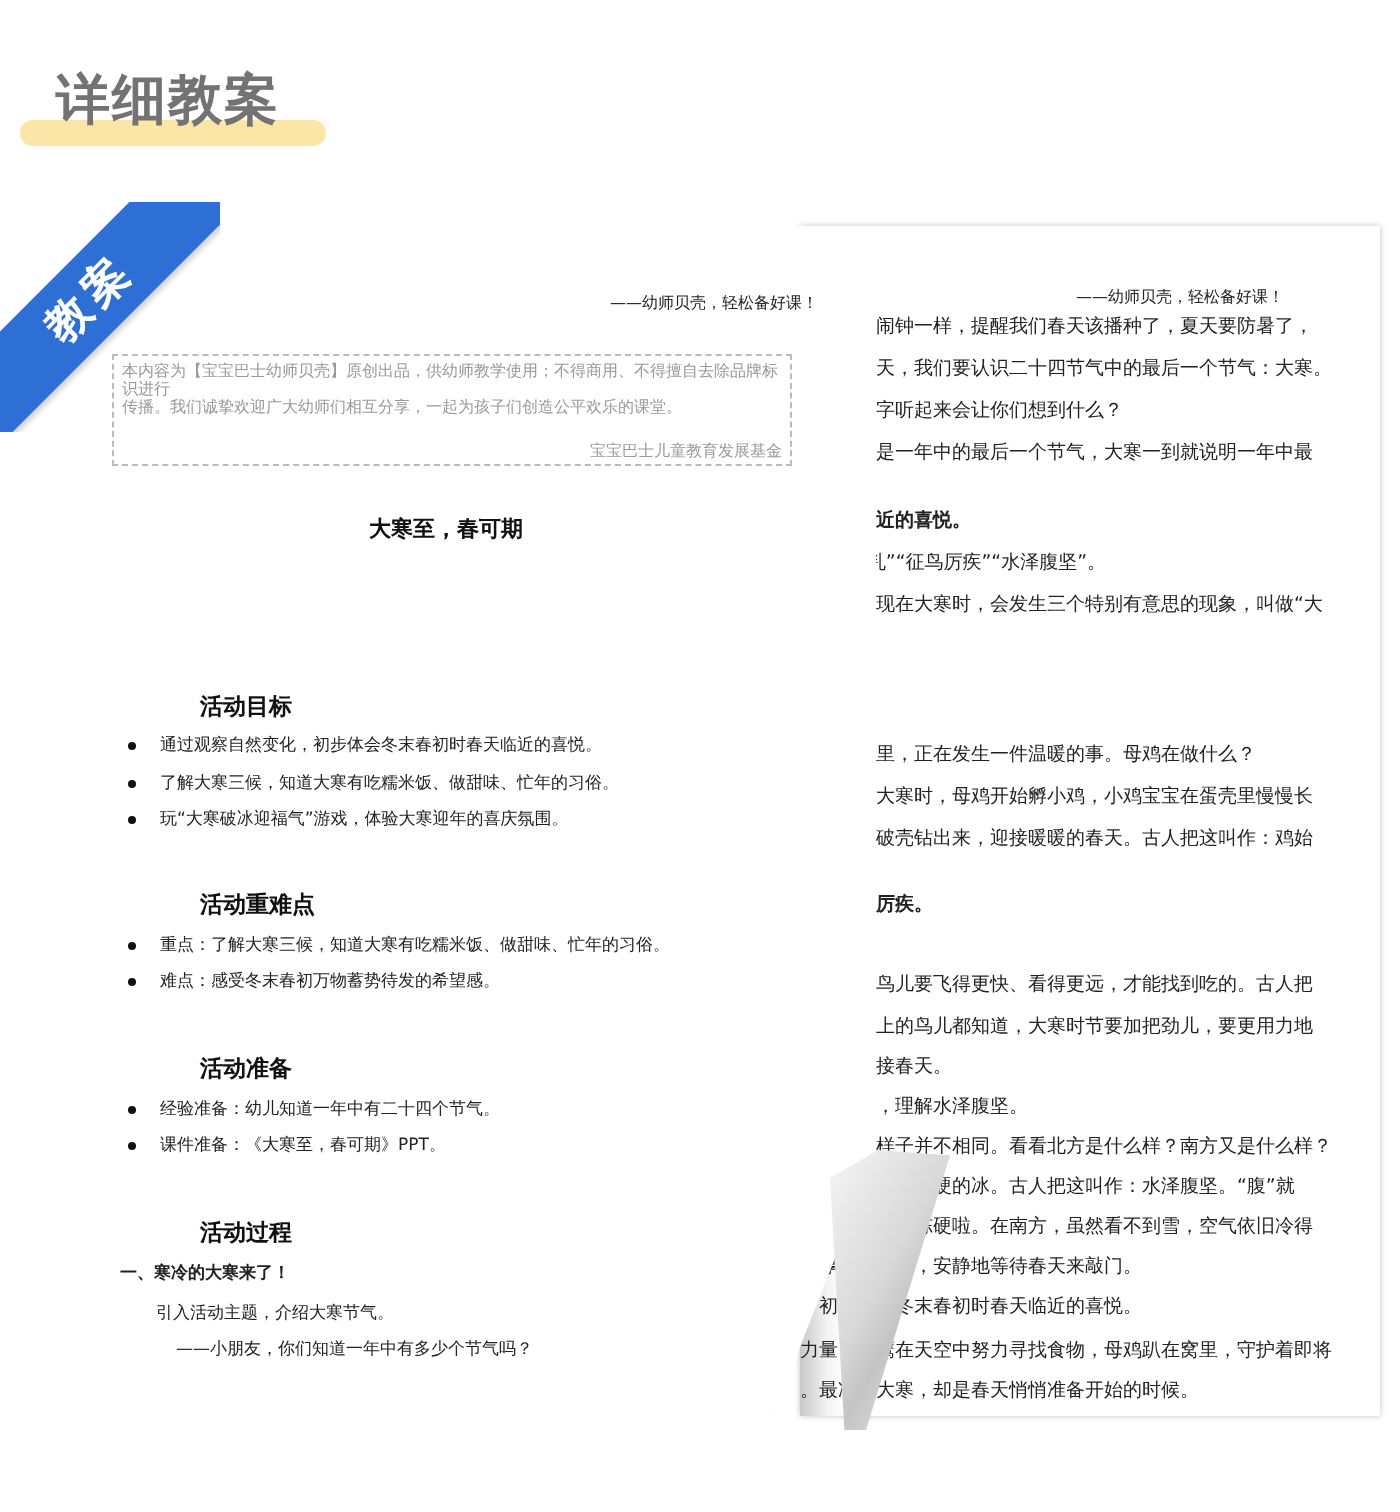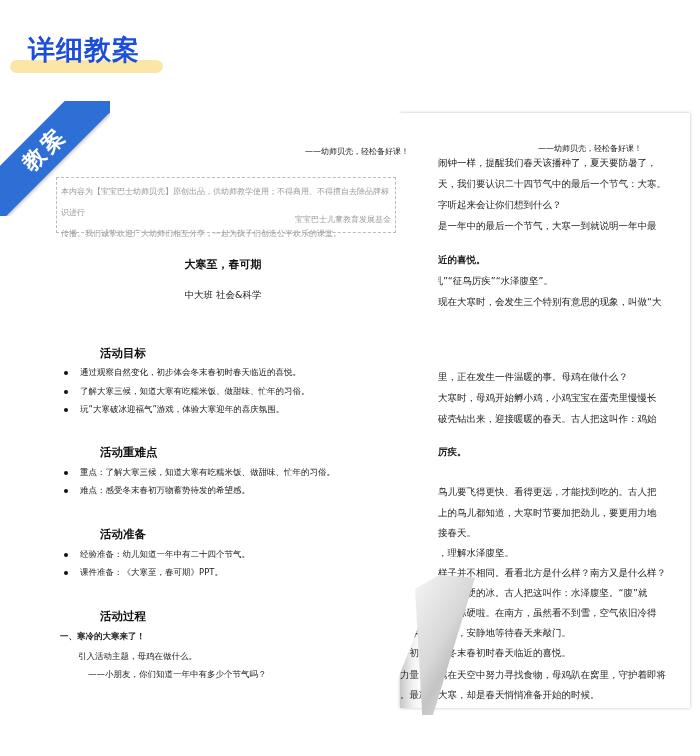--- a/index.html
+++ b/index.html
@@ -2,21 +2,21 @@
 <html><head>
   <meta charset="utf-8">
   <style>
     html, body { margin: 0; padding: 0; }
     body {
       width: 700px; height: 756px; background: #ffffff; position: relative; overflow: hidden;
       font-family: "DejaVu Sans", "Liberation Sans", sans-serif; color: #222;
     }
     .header-title-wrap { position: absolute; left: 10px; top: 30px; width: 155px; height: 50px; }
     .header-highlight { position: absolute; left: 0; top: 30px; width: 153px; height: 13px; background: #fbe6a8; border-radius: 7px; }
-    .header-title { position: absolute; left: 18px; top: 2px; font-size: 27px; font-weight: bold; color: #1d4ed8; letter-spacing: 1px; }
+    .header-title { position: absolute; left: 18px; top: 2px; font-size: 27px; font-weight: bold; color: #737373; letter-spacing: 1px; }
 
     
     .page-back {
       position: absolute; left: 400px; top: 113px; width: 290px; height: 595px;
       background: #fff; box-shadow: 0 0 3px rgba(0,0,0,0.25);
       overflow: hidden;
     }
     .page-back .spine {
       position: absolute; left: 0; top: 0; width: 22px; height: 100%;
       background: linear-gradient(to right, rgba(0,0,0,0.22), rgba(0,0,0,0.05) 60%, rgba(0,0,0,0));
@@ -28,21 +28,21 @@
     
     .page-front {
       position: absolute; left: 8px; top: 113px; width: 430px; height: 595px;
       background: #fff; box-shadow: 0 1px 3px rgba(0,0,0,0.3);
       clip-path: polygon(0 0, 100% 0, 100% 78%, 88% 100%, 0 100%);
     }
     .front-motto { position: absolute; left: 297px; top: 33px; font-size: 8px; color: #222; }
     .notice-box {
       position: absolute; left: 48px; top: 64px; width: 340px; height: 56px;
       border: 1px dashed #bbb; padding: 3px 4px; box-sizing: border-box;
-      font-size: 8px; color: #999; line-height: 21px;
+      font-size: 8px; color: #999; line-height: 9px;
     }
     .notice-sign { position: absolute; right: 4px; bottom: 2px; font-size: 8px; color: #999; }
     .doc-title { position: absolute; left: 0; width: 430px; top: 144px; text-align: center; font-size: 11px; font-weight: bold; color: #111; }
     .doc-subtitle { position: absolute; left: 0; width: 430px; top: 176px; text-align: center; font-size: 9.5px; color: #222; }
 
     .section-h { position: absolute; left: 52px; font-size: 11.5px; font-weight: bold; color: #111; margin-left: 40px; }
     .bullet { position: absolute; left: 56px; font-size: 8.5px; color: #222; white-space: nowrap; }
     .bullet .dot { display: inline-block; width: 4px; height: 4px; border-radius: 50%; background: #111; margin-right: 12px; vertical-align: middle; }
     .proc-line { position: absolute; font-size: 8.5px; color: #222; white-space: nowrap; }
 
@@ -107,38 +107,37 @@
 
 <div class="page-front">
   <div class="front-motto">——幼师贝壳，轻松备好课！</div>
   <div class="notice-box">
     <div>本内容为【宝宝巴士幼师贝壳】原创出品，供幼师教学使用；不得商用、不得擅自去除品牌标识进行</div>
     <div>传播。我们诚挚欢迎广大幼师们相互分享，一起为孩子们创造公平欢乐的课堂。</div>
     <div class="notice-sign">宝宝巴士儿童教育发展基金</div>
   </div>
 
   <div class="doc-title">大寒至，春可期</div>
-  <div class="doc-subtitle">中大班  社会&amp;科学</div>
 
   <div class="section-h" style="top:233px">活动目标</div>
   <div class="bullet" style="top:254px"><span class="dot"></span><span>通过观察自然变化，初步体会冬末春初时春天临近的喜悦。</span></div>
   <div class="bullet" style="top:291px"><span class="dot"></span><span>玩“大寒破冰迎福气”游戏，体验大寒迎年的喜庆氛围。</span></div>
   <div class="bullet" style="top:273px"><span class="dot"></span><span>了解大寒三候，知道大寒有吃糯米饭、做甜味、忙年的习俗。</span></div>
 
   <div class="section-h" style="top:332px">活动重难点</div>
   <div class="bullet" style="top:354px"><span class="dot"></span><span>重点：了解大寒三候，知道大寒有吃糯米饭、做甜味、忙年的习俗。</span></div>
   <div class="bullet" style="top:372px"><span class="dot"></span><span>难点：感受冬末春初万物蓄势待发的希望感。</span></div>
 
   <div class="section-h" style="top:414px">活动准备</div>
   <div class="bullet" style="top:436px"><span class="dot"></span><span>经验准备：幼儿知道一年中有二十四个节气。</span></div>
   <div class="bullet" style="top:454px"><span class="dot"></span><span>课件准备：《大寒至，春可期》PPT。</span></div>
 
   <div class="section-h" style="top:496px">活动过程</div>
   <div class="proc-line" style="top:518px;left:52px;font-weight:bold">一、寒冷的大寒来了！</div>
-  <div class="proc-line" style="top:538px;left:70px">引入活动主题，母鸡在做什么。</div>
+  <div class="proc-line" style="top:538px;left:70px">引入活动主题，介绍大寒节气。</div>
   <div class="proc-line" style="top:556px;left:80px">——小朋友，你们知道一年中有多少个节气吗？</div>
 </div>
 
 <div class="curl"></div>
 
 <div class="ribbon-wrap">
   <div class="ribbon">
     <span class="ribbon-text">教案</span>
   </div>
 </div>

